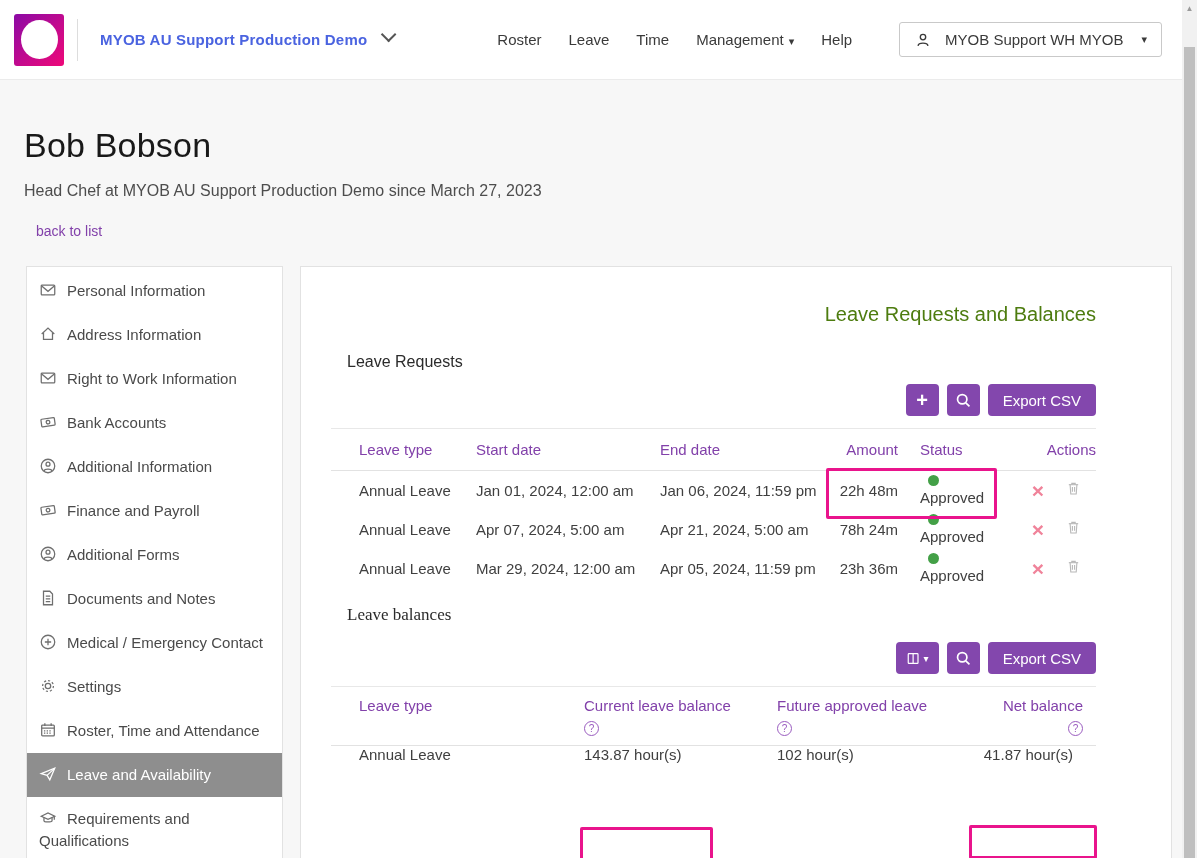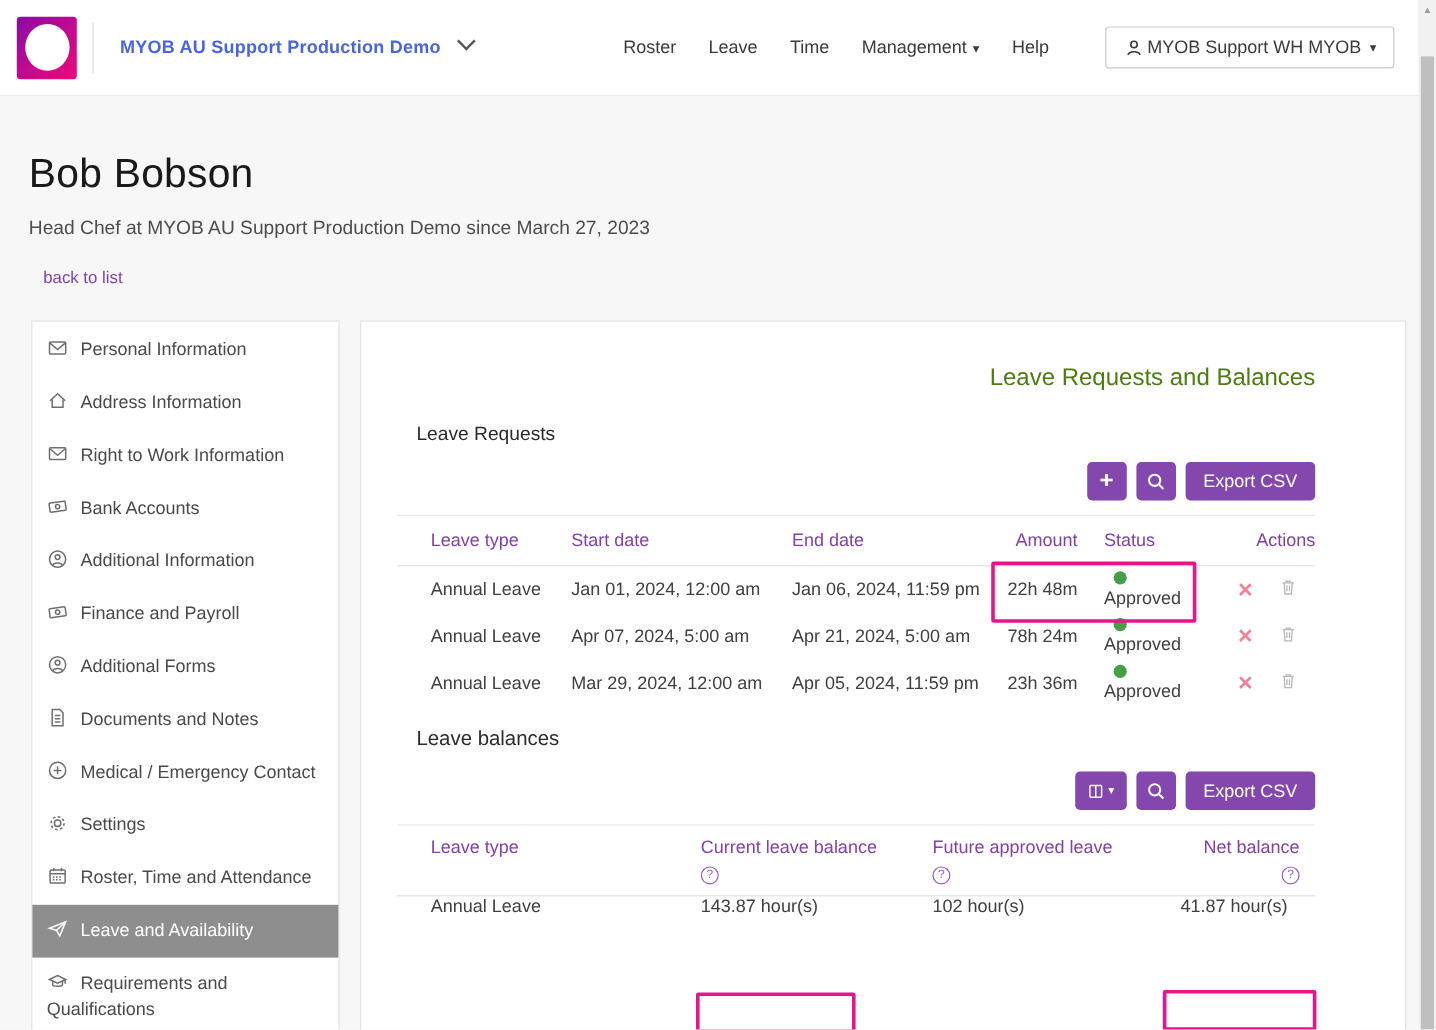--- a/index.html
+++ b/index.html
@@ -24,21 +24,21 @@
   .logo-divider { width:1px; height:42px; background:#ddd; margin:0 22px 0 13px; }
   .company { display:flex; align-items:flex-start; gap:14px; cursor:pointer; }
   .company-name { color:#4a63e0; font-weight:bold; font-size:15px; letter-spacing:.2px; }
   .chev { width:11px; height:11px; border-right:2px solid #555; border-bottom:2px solid #555;
           transform:rotate(45deg) translateY(-3px); }
   .topnav { display:flex; align-items:center; gap:27px; margin-left:auto; }
   .nav-item { font-size:15px; color:#3a3a3a; cursor:pointer; white-space:nowrap; }
   .caret { font-size:11px; color:#3a3a3a; margin-left:5px; }
   .user-btn {
     margin-left:20px; height:35px; border:1px solid #c9c9c9; border-radius:3px;
-    background:#fff; display:flex; align-items:center; gap:2px; padding:0 14px;
+    background:#fff; display:flex; align-items:center; gap:13px; padding:0 14px;
     font-size:15px; color:#3a3a3a; cursor:pointer; white-space:nowrap;
   }
   .user-btn svg { stroke:#3a3a3a; }
 
   
   .title-area { padding:46px 24px 0 24px; }
   .page-title { font-size:34px; font-weight:500; color:#191919; letter-spacing:.2px; }
   .page-subtitle { margin-top:17px; font-size:16px; color:#4d4d4d; }
   .back-link { display:inline-block; margin:23px 0 0 12px; font-size:14px;
                color:#8241aa; text-decoration:none; cursor:pointer; }
@@ -99,21 +99,21 @@
   .trash-icon { cursor:pointer; }
   .trash-icon svg { stroke:#b8b8b8; fill:none; stroke-width:1.3; }
 
   .help-badge { display:inline-flex; width:15px; height:15px; border:1px solid #9a5cc0;
     border-radius:50%; color:#9a5cc0; font-size:10px; align-items:center;
     justify-content:center; margin-top:7px; cursor:pointer; }
   .net-head { text-align:right; padding-right:13px; }
   .net-cell { text-align:right; padding-right:23px; }
 
   
-  .balances-title { font-size:17px; font-weight:500; color:#2b2b2b; margin:17px 0 0 16px; }
+  .balances-title { font-size:17px; font-weight:500; color:#2b2b2b; margin:17px 0 0 16px;font-family:Liberation Serif, serif; }
   .asof-row { display:flex; align-items:center; gap:14px; margin:10px 0 0 16px; }
   .asof-label { font-size:13px; color:#8a8a8a; }
   .date-input { width:148px; height:34px; border:1px solid #cfcfcf; border-radius:3px;
     background:#fff; display:flex; align-items:center; justify-content:space-between;
     padding:0 12px 0 16px; font-size:15px; color:#555; cursor:pointer; }
   .date-input svg { stroke:#333; fill:none; stroke-width:1.5; }
 
   
   .scrollbar { position:absolute; top:0; right:0; width:15px; height:858px;
     background:#f1f1f1; z-index:60; }

